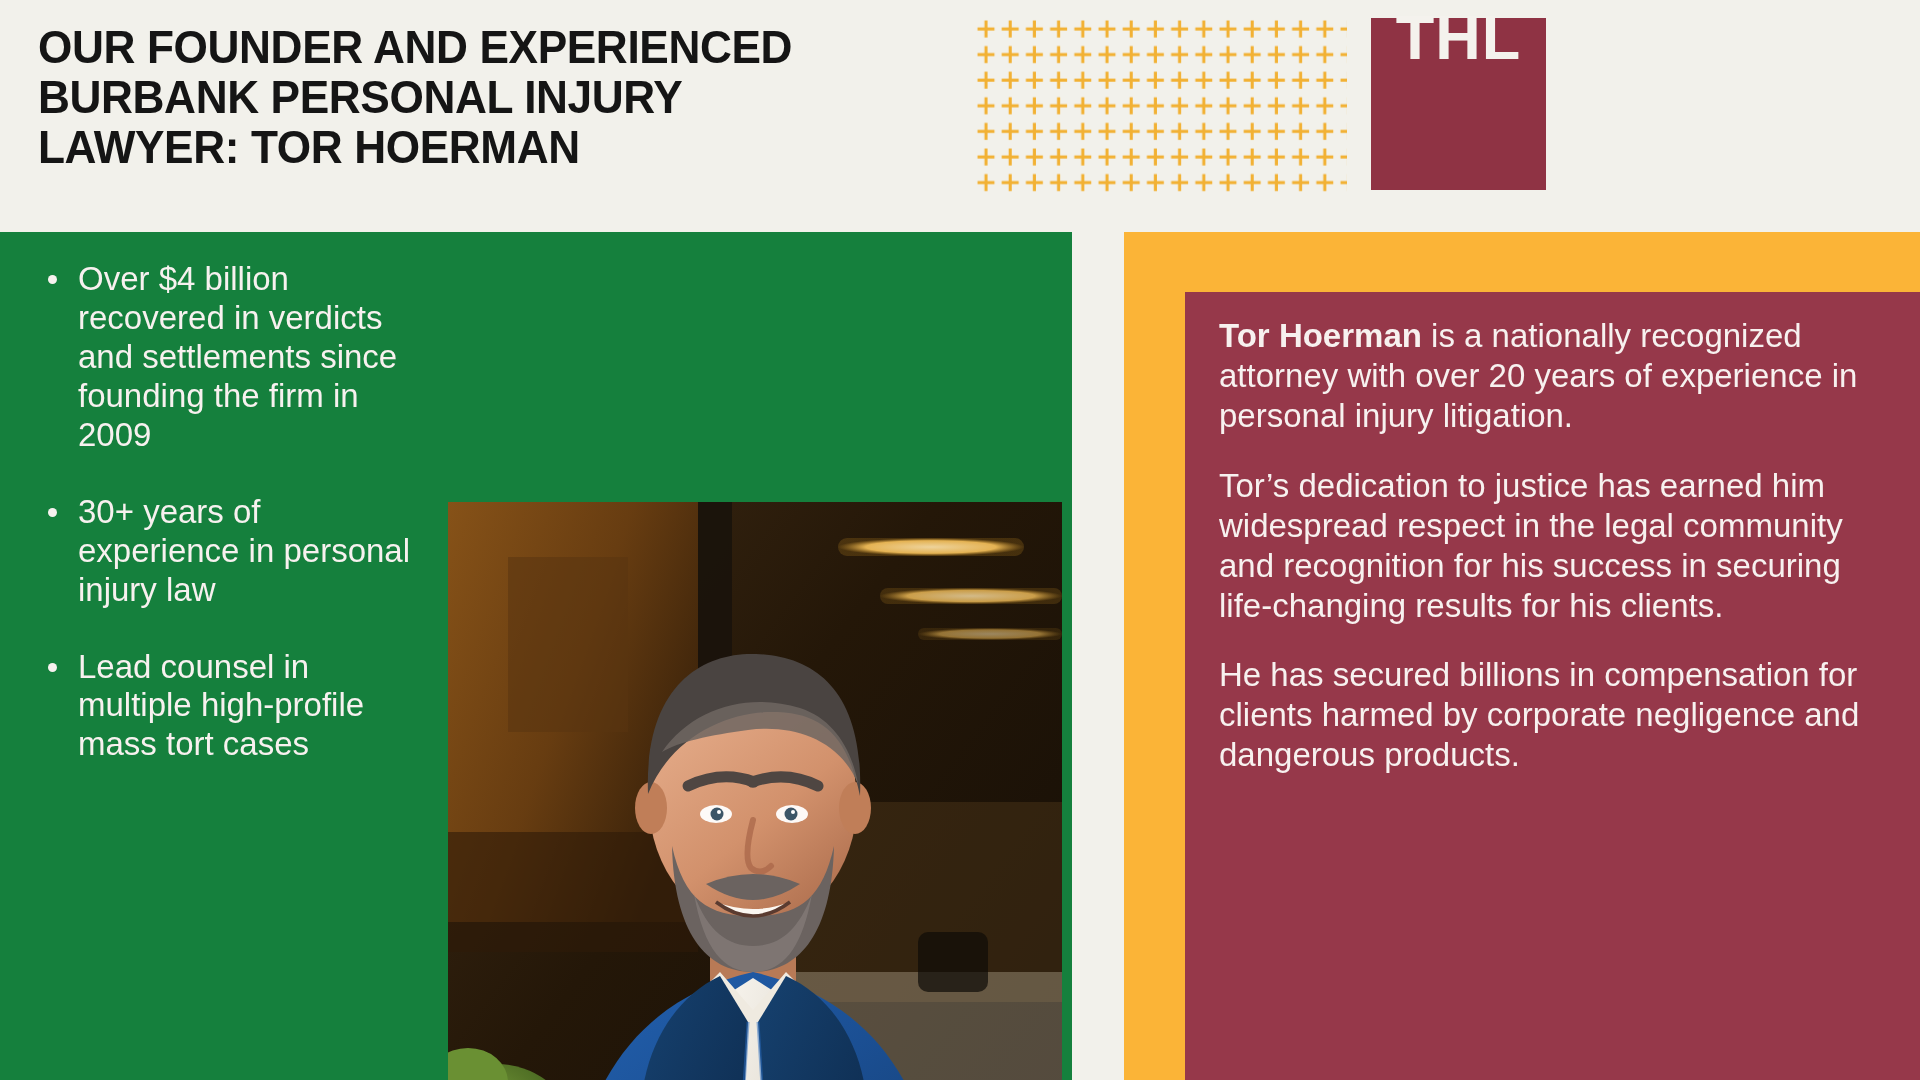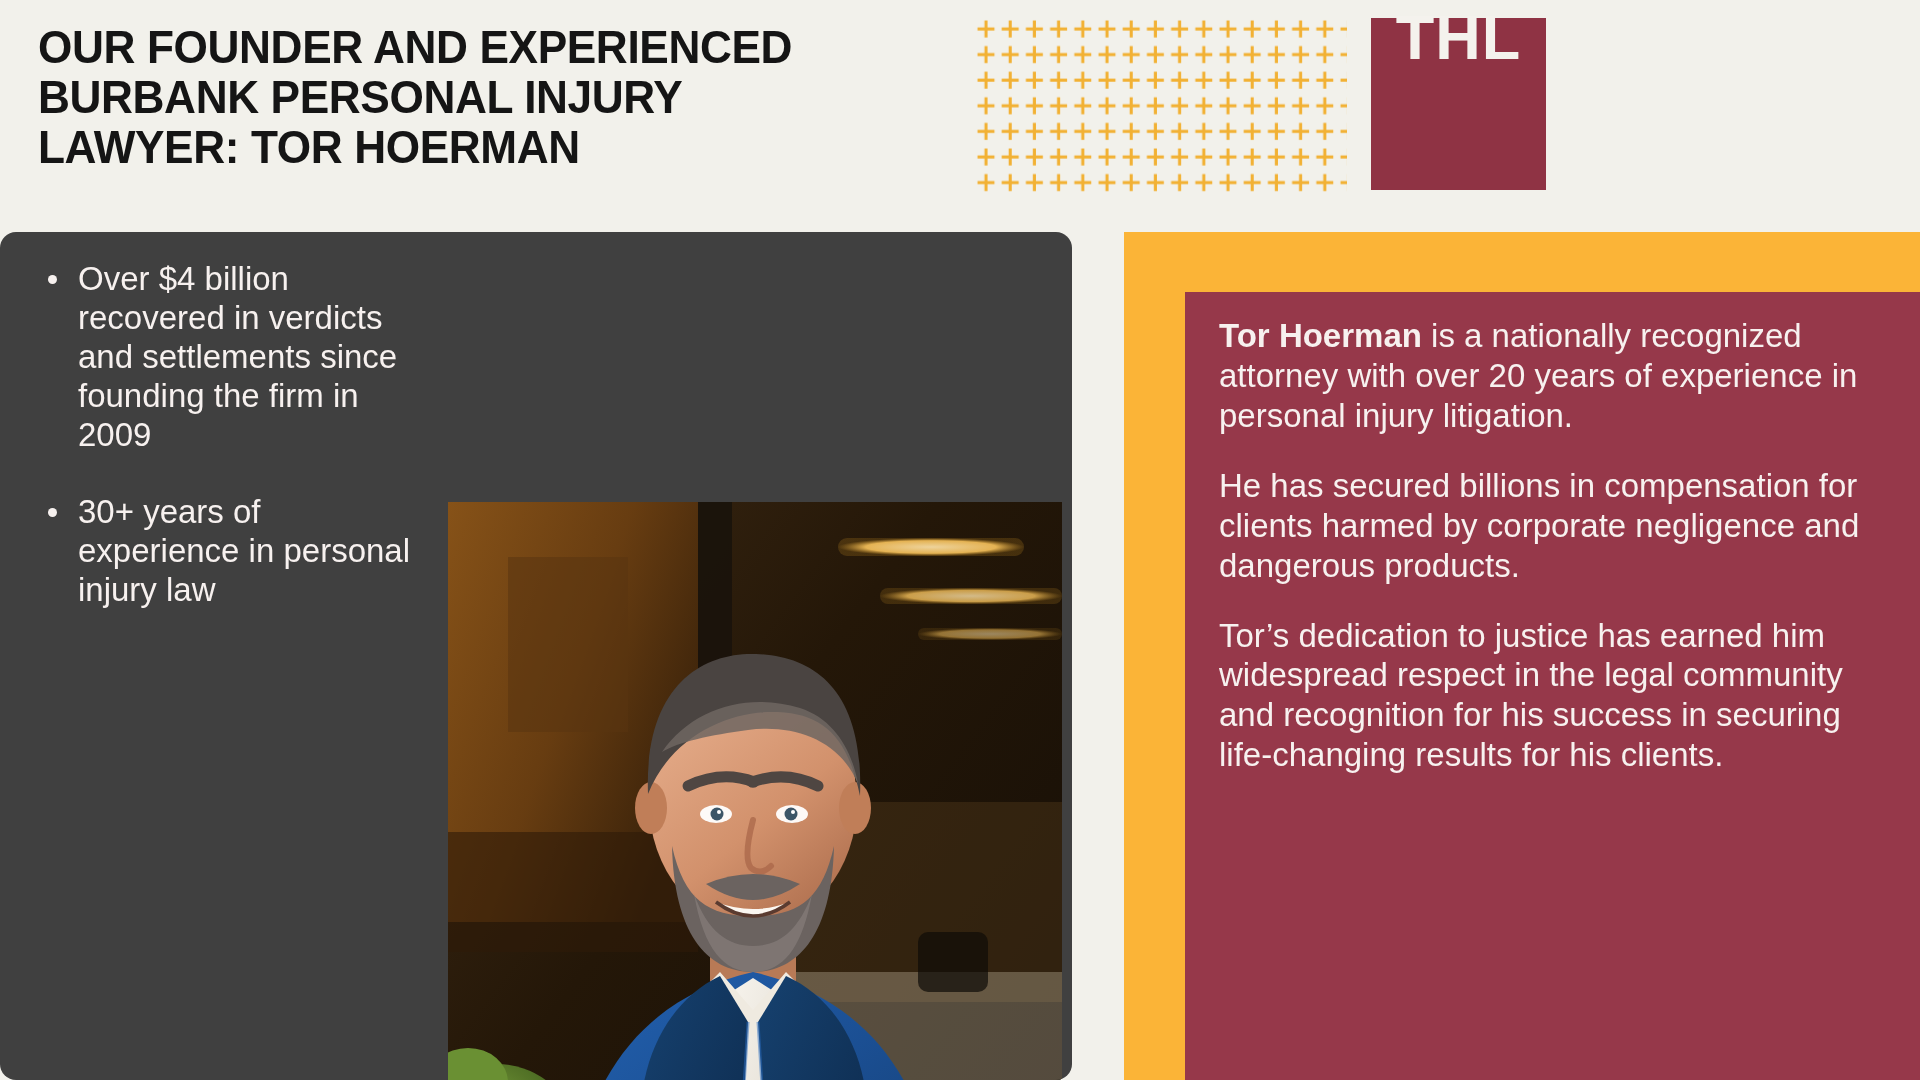--- a/index.html
+++ b/index.html
@@ -52,23 +52,22 @@
     letter-spacing:1px;
     line-height:1;
     transform:translateY(-12px);
   }
 
   
   .left-panel{
     position:absolute;
     left:0; top:232px;
     width:1072px; height:848px;
-    background:#404040;
-    overflow:hidden;
-    border-radius:16px;
+    background:#15803d;
+    overflow:hidden;
   }
   .bullets{
     position:absolute;
     left:36px; top:28px;
     width:390px;
     margin:0; padding:0;
     list-style:none;
   }
   .bullets li{
     position:relative;
@@ -150,20 +149,21 @@
 
   <div class="logo-box">
     <div class="logo-text">THL</div>
   </div>
 
   <div class="left-panel">
 
     <ul class="bullets">
       <li>Over $4 billion recovered in verdicts and settlements since founding the firm in 2009</li>
       <li>30+ years of experience in personal injury law</li>
+      <li>Lead counsel in multiple high-profile mass tort cases</li>
     </ul>
 
     <div class="photo">
       <svg viewBox="0 0 614 810" preserveAspectRatio="xMidYMid slice" aria-hidden="true">
         <defs>
           <linearGradient id="bgWall" x1="0" y1="0" x2="1" y2="1">
             <stop offset="0%" stop-color="#3E2A14"></stop>
             <stop offset="40%" stop-color="#241708"></stop>
             <stop offset="100%" stop-color="#120C06"></stop>
           </linearGradient>
@@ -282,18 +282,18 @@
     </div>
   </div>
 
   <div class="yellow-frame"></div>
 
   <div class="right-card">
     <div class="right-card-inner">
       <p>
         <b>Tor Hoerman</b><span> is a nationally recognized attorney with over 20 years of experience in personal injury litigation.</span>
       </p>
+      <p>Tor’s dedication to justice has earned him widespread respect in the legal community and recognition for his success in securing life-changing results for his clients.</p>
       <p>He has secured billions in compensation for clients harmed by corporate negligence and dangerous products.</p>
-      <p>Tor’s dedication to justice has earned him widespread respect in the legal community and recognition for his success in securing life-changing results for his clients.</p>
     </div>
   </div>
 
 </div>
 
 </body></html>

